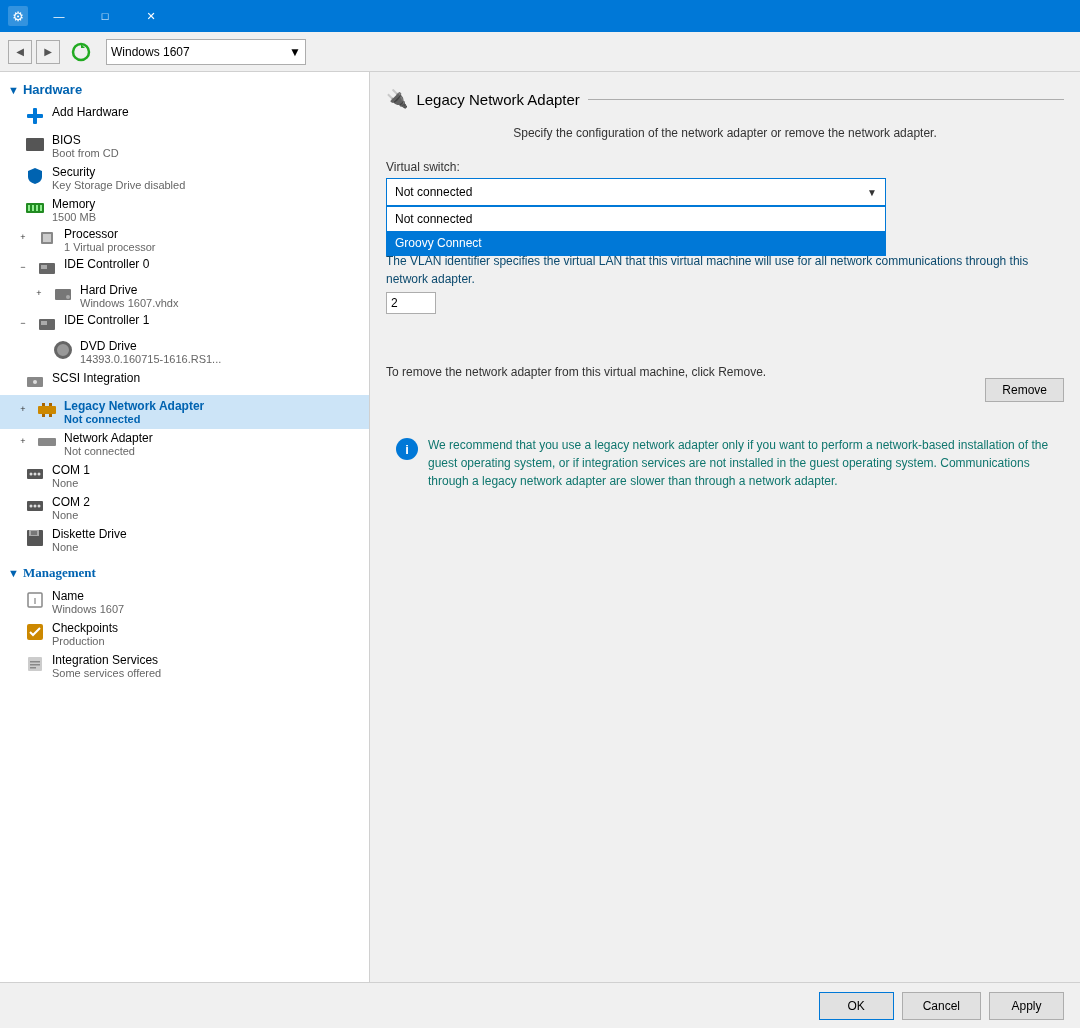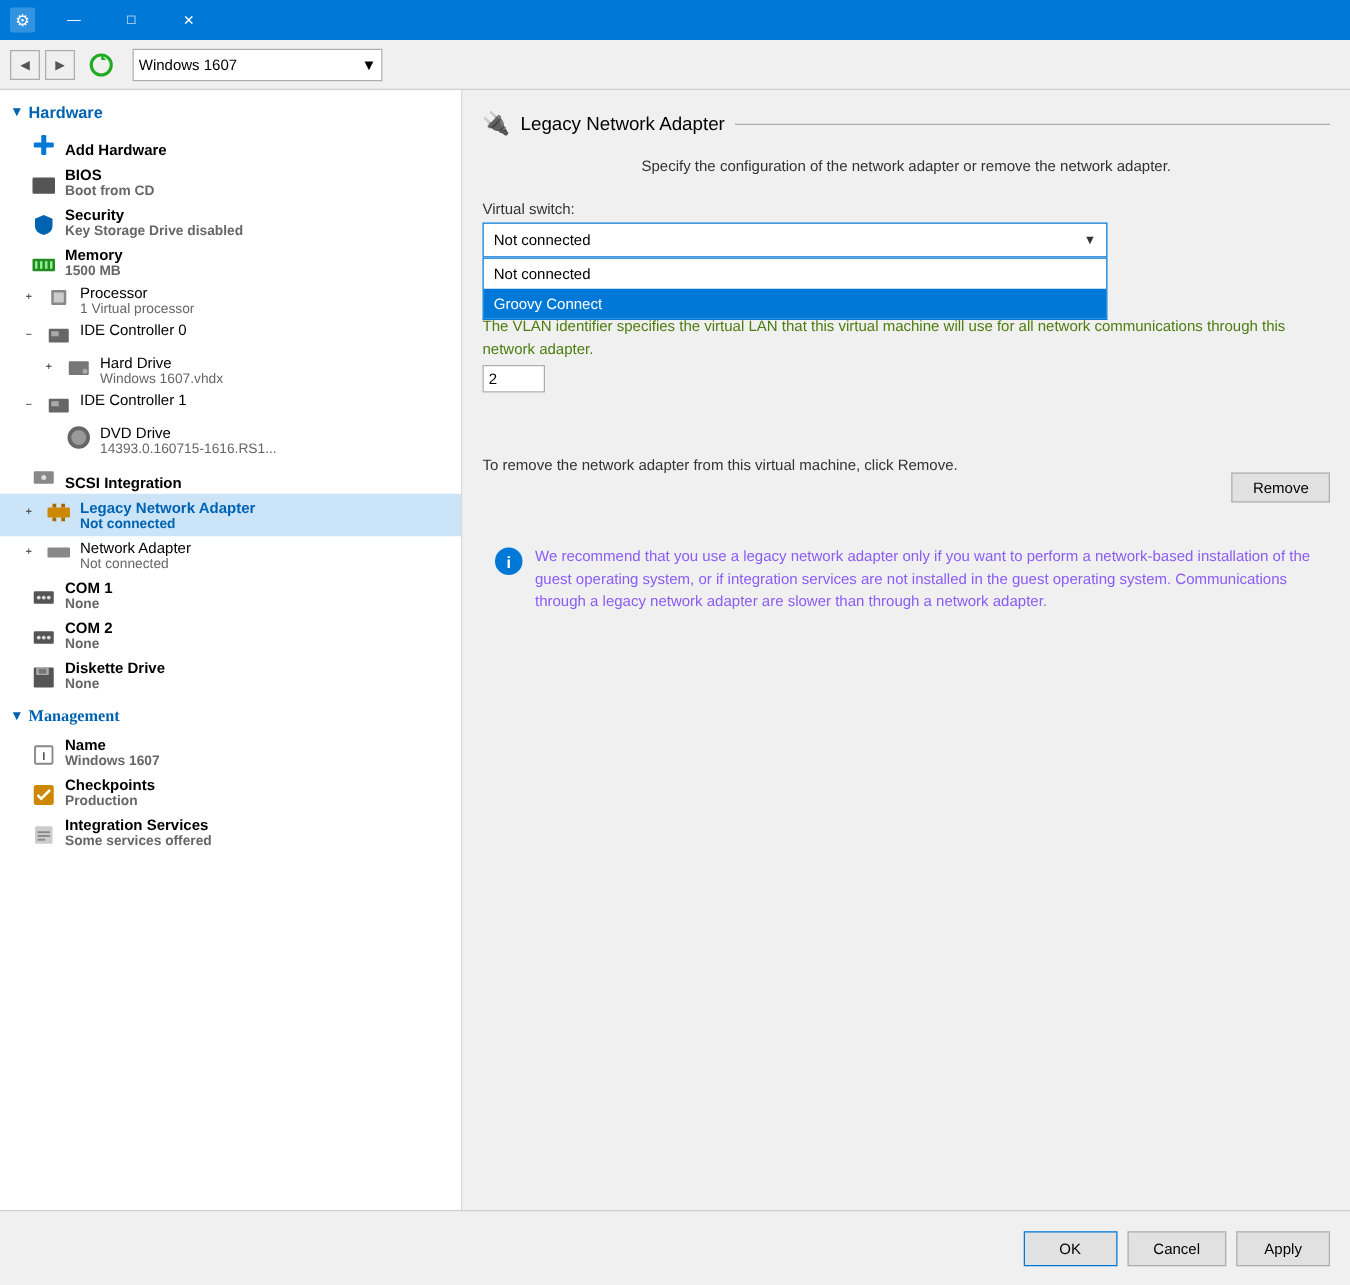--- a/index.html
+++ b/index.html
@@ -31,21 +31,21 @@
 
     
     .content-area { display: flex; flex: 1; overflow: hidden; }
 
     
     .sidebar { width: 370px; background: white; border-right: 1px solid #d0d0d0; overflow-y: auto; padding: 4px 0; }
 
     .sidebar-section-header { display: flex; align-items: center; padding: 6px 8px 4px 8px; color: #0063b1; font-weight: bold; font-size: 13px; cursor: pointer; }
     .sidebar-section-header .arrow-icon { margin-right: 4px; color: #0063b1; font-size: 11px; }
 
-    .sidebar-item { display: flex; align-items: flex-end; padding: 4px 8px 2px 24px; cursor: pointer; font-weight: bold; }
+    .sidebar-item { display: flex; align-items: flex-start; padding: 4px 8px 2px 24px; cursor: pointer; }
 
     .sidebar-item-icon { width: 22px; height: 22px; margin-right: 6px; display: flex; align-items: center; justify-content: center; flex-shrink: 0; }
     .sidebar-item-content { display: flex; flex-direction: column; }
     .sidebar-item-label { font-size: 12px; }
     .sidebar-item-sublabel { font-size: 11px; color: #666; }
 
     .sidebar-expandable { display: flex; align-items: flex-start; padding: 2px 8px 2px 16px; cursor: pointer; }
     .expand-icon { width: 14px; height: 14px; display: flex; align-items: center; justify-content: center; font-size: 9px; color: #333; margin-top: 3px; flex-shrink: 0; }
 
     
@@ -63,30 +63,30 @@
     .virtual-switch-dropdown { width: 100%; height: 28px; background: white; border: 1px solid #0078d7; padding: 0 8px; font-size: 12px; display: flex; align-items: center; justify-content: space-between; cursor: pointer; }
     .dropdown-arrow { font-size: 10px; color: #333; }
 
     .dropdown-list { position: absolute; top: 28px; left: 0; width: 100%; background: white; border: 1px solid #0078d7; z-index: 100; }
     .dropdown-option { padding: 5px 8px; font-size: 12px; cursor: pointer; }
     .dropdown-option.selected-option { background: #0078d7; color: white; }
 
     .vlan-section { margin-top: 8px; }
     .checkbox-row { display: flex; align-items: center; gap: 6px; margin-bottom: 8px; }
     .checkbox-row input[type=checkbox] { width: 14px; height: 14px; }
-    .vlan-description { font-size: 12px; color: #4d7c0f; line-height: 1.5; }
+    .vlan-description { font-size: 12px; color: #0c4a6e; line-height: 1.5; }
     .vlan-input { width: 50px; height: 22px; border: 1px solid #adadad; padding: 0 4px; font-size: 12px; margin-top: 4px; }
     .remove-btn { padding: 4px 16px; background: #e1e1e1; border: 1px solid #adadad; font-size: 12px; cursor: pointer; min-width: 75px; margin-top: 36px; }
 
     .info-box { display: flex; align-items: flex-start; gap: 10px; background: #f0f0f0; padding: 10px; border: none; }
     .info-icon { width: 22px; height: 22px; border-radius: 50%; background: #0078d7; color: white; display: flex; align-items: center; justify-content: center; font-size: 13px; font-weight: bold; flex-shrink: 0; margin-top: 2px; }
-    .info-text { font-size: 12px; color: #8b5cf6; line-height: 1.5; }
-
-    
-    .footer { height: 60px; background: #f0f0f0; border-top: 1px solid #d0d0d0; display: flex; align-items: center; justify-content: flex-end; padding: 0 16px; gap: 8px; }
+    .info-text { font-size: 12px; color: #0f766e; line-height: 1.5; }
+
+    
+    .footer { height: 46px; background: #f0f0f0; border-top: 1px solid #d0d0d0; display: flex; align-items: center; justify-content: flex-end; padding: 0 16px; gap: 8px; }
     .footer-btn { padding: 5px 20px; min-width: 75px; background: #e1e1e1; border: 1px solid #adadad; font-size: 12px; cursor: pointer; height: 28px; }
     .footer-btn.primary { border: 1px solid #0078d7; }
 
     
     .sidebar::-webkit-scrollbar { width: 8px; }
     .sidebar::-webkit-scrollbar-track { background: #f0f0f0; }
     .sidebar::-webkit-scrollbar-thumb { background: #c0c0c0; }
   </style>
 </head>
 <body>

